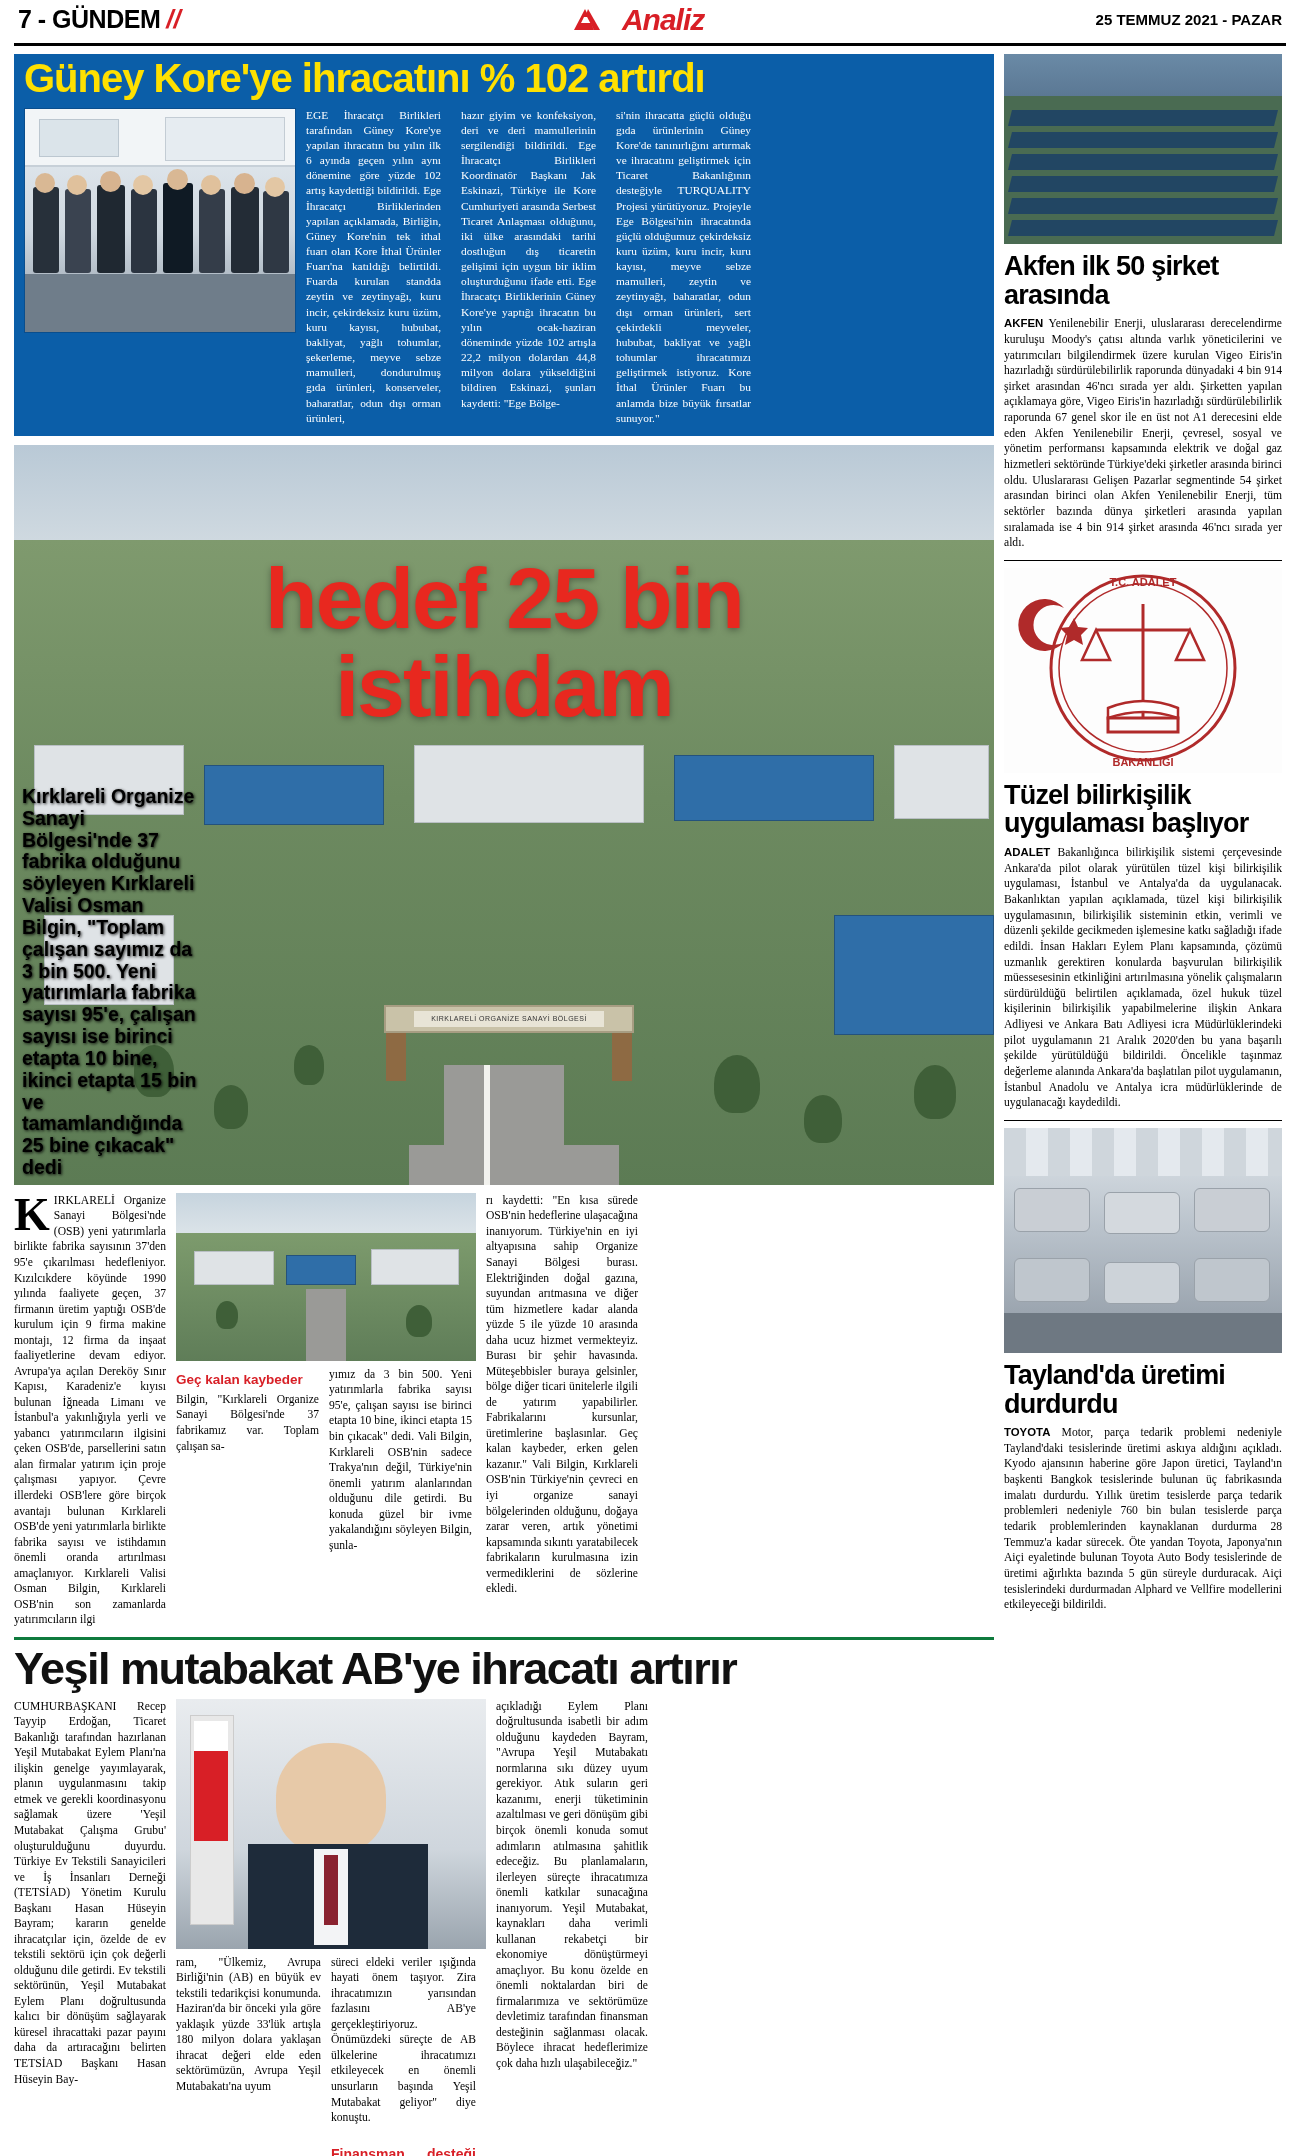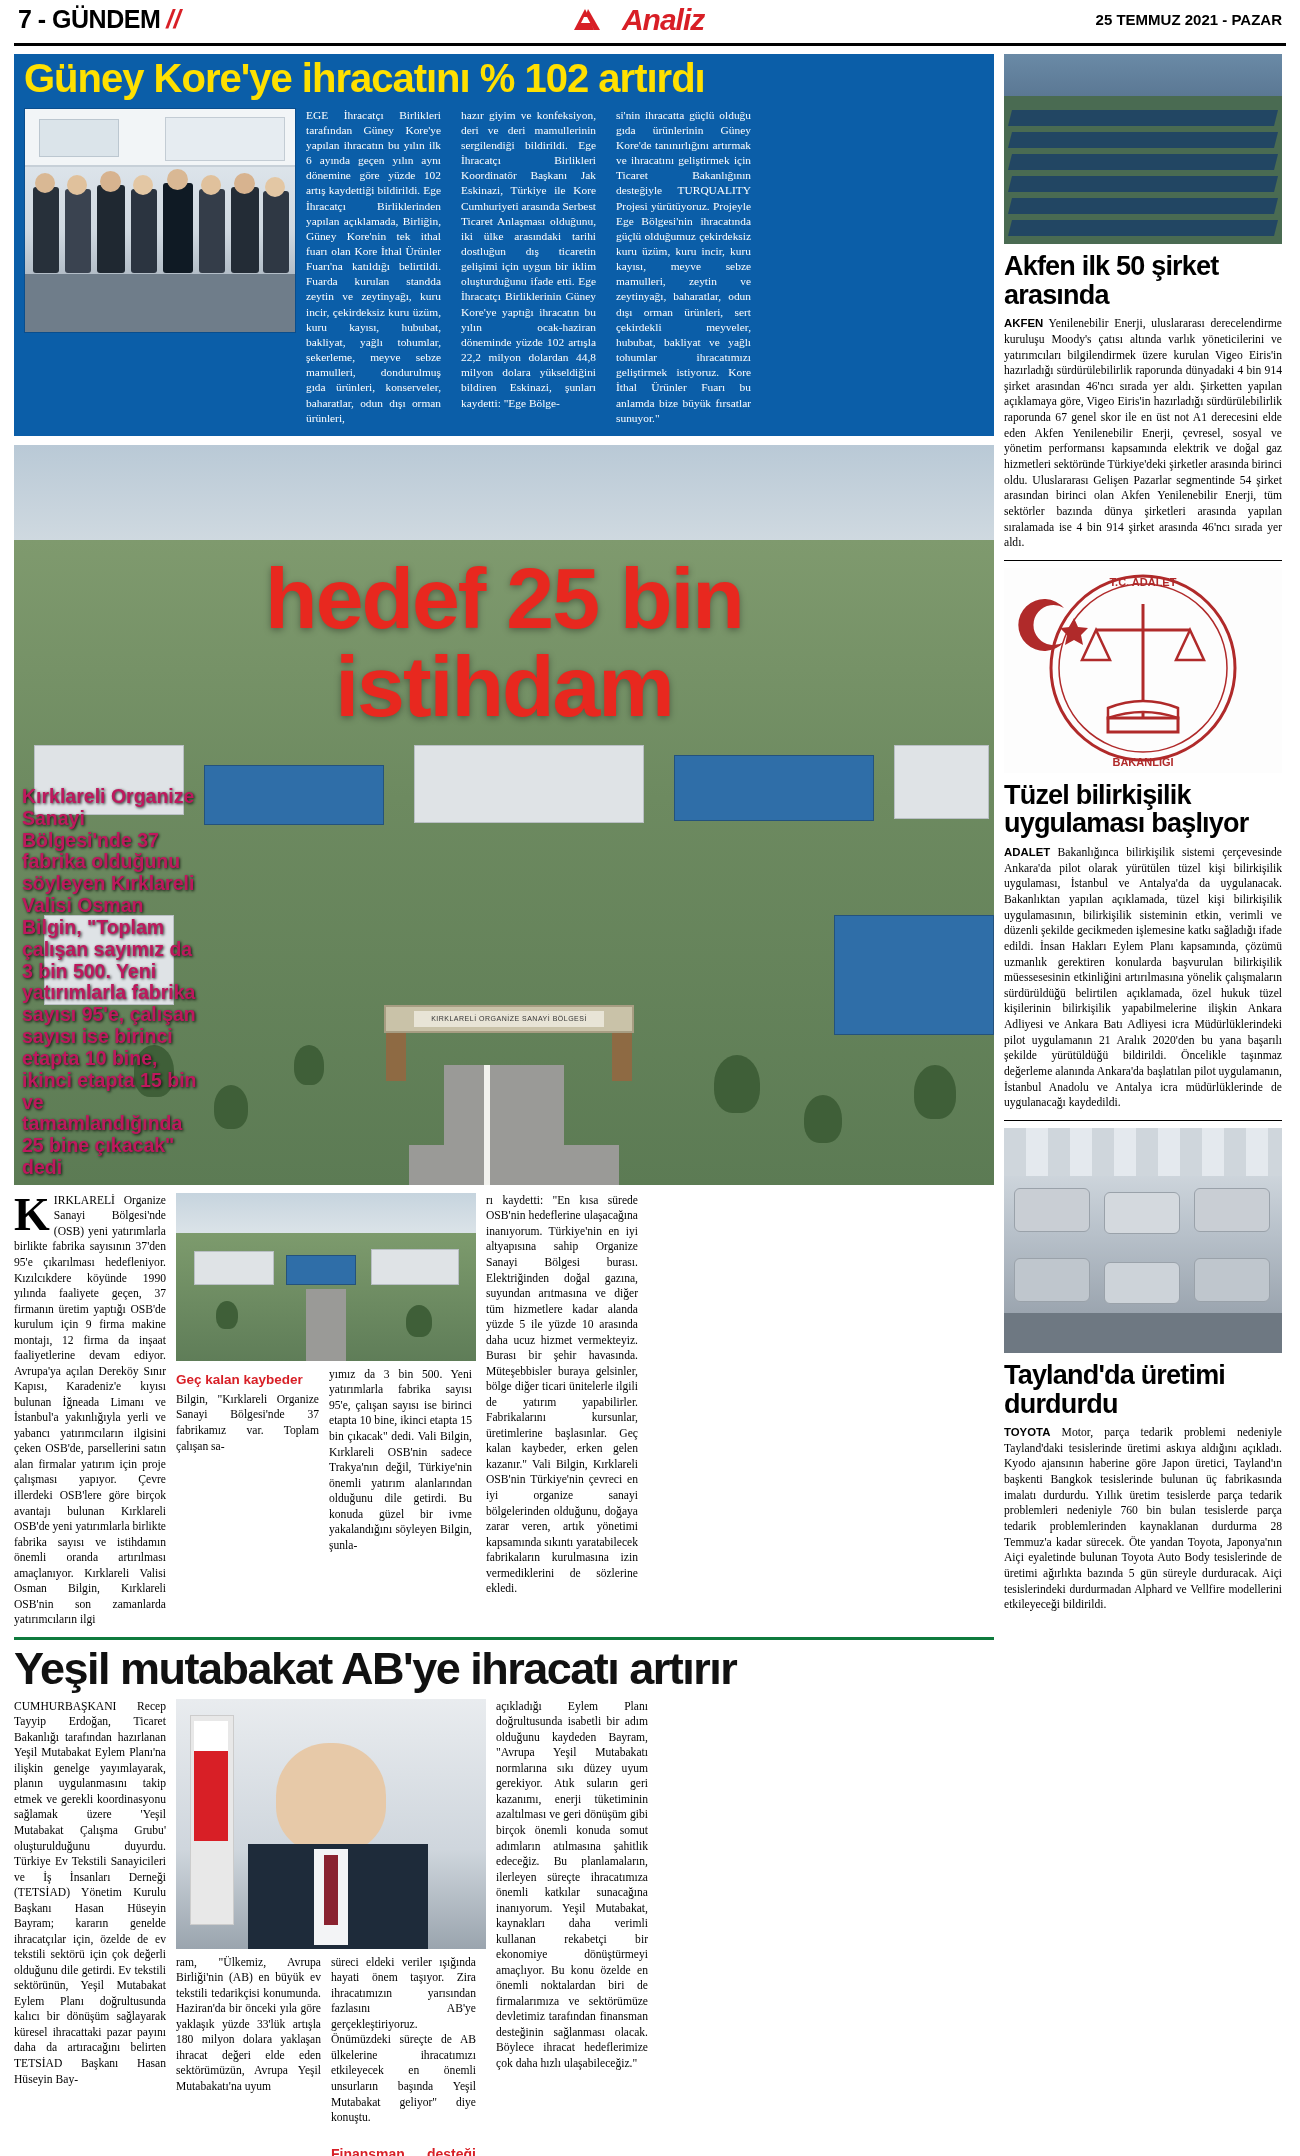--- a/index.html
+++ b/index.html
@@ -77,21 +77,21 @@
   .hero-overlay-sub {
     position: absolute; top: 112px; left: 0; right: 0; text-align: center;
     font-family:"Liberation Sans",sans-serif;
     font-weight: bold; font-size: 86px; color: #e8281f;
     letter-spacing: -2px; line-height: 0.96;
     text-shadow: 0 2px 7px rgba(0,0,0,.35);
   }
   .hero-caption {
     position: absolute; left: 8px; bottom: 6px; width: 178px;
     font-family:"Liberation Sans",sans-serif;
-    color: #be185d; font-weight: bold; font-size: 19.5px; line-height: 1.12;
+    color: #000000; font-weight: bold; font-size: 19.5px; line-height: 1.12;
     text-shadow: 1px 1px 3px rgba(0,0,0,.85);
     margin-top: 30px;
   }
 
   
   .hero-body { display: flex; gap: 10px; margin-top: 8px; }
   .hb-col { width: 152px; font-size: 11.6px; line-height: 1.34; text-align: justify; }
   .hb-col p { margin-bottom: 6px; }
   .dropcap::first-letter {
     float: left; font-size: 46px; line-height: 0.82; font-weight: bold;

